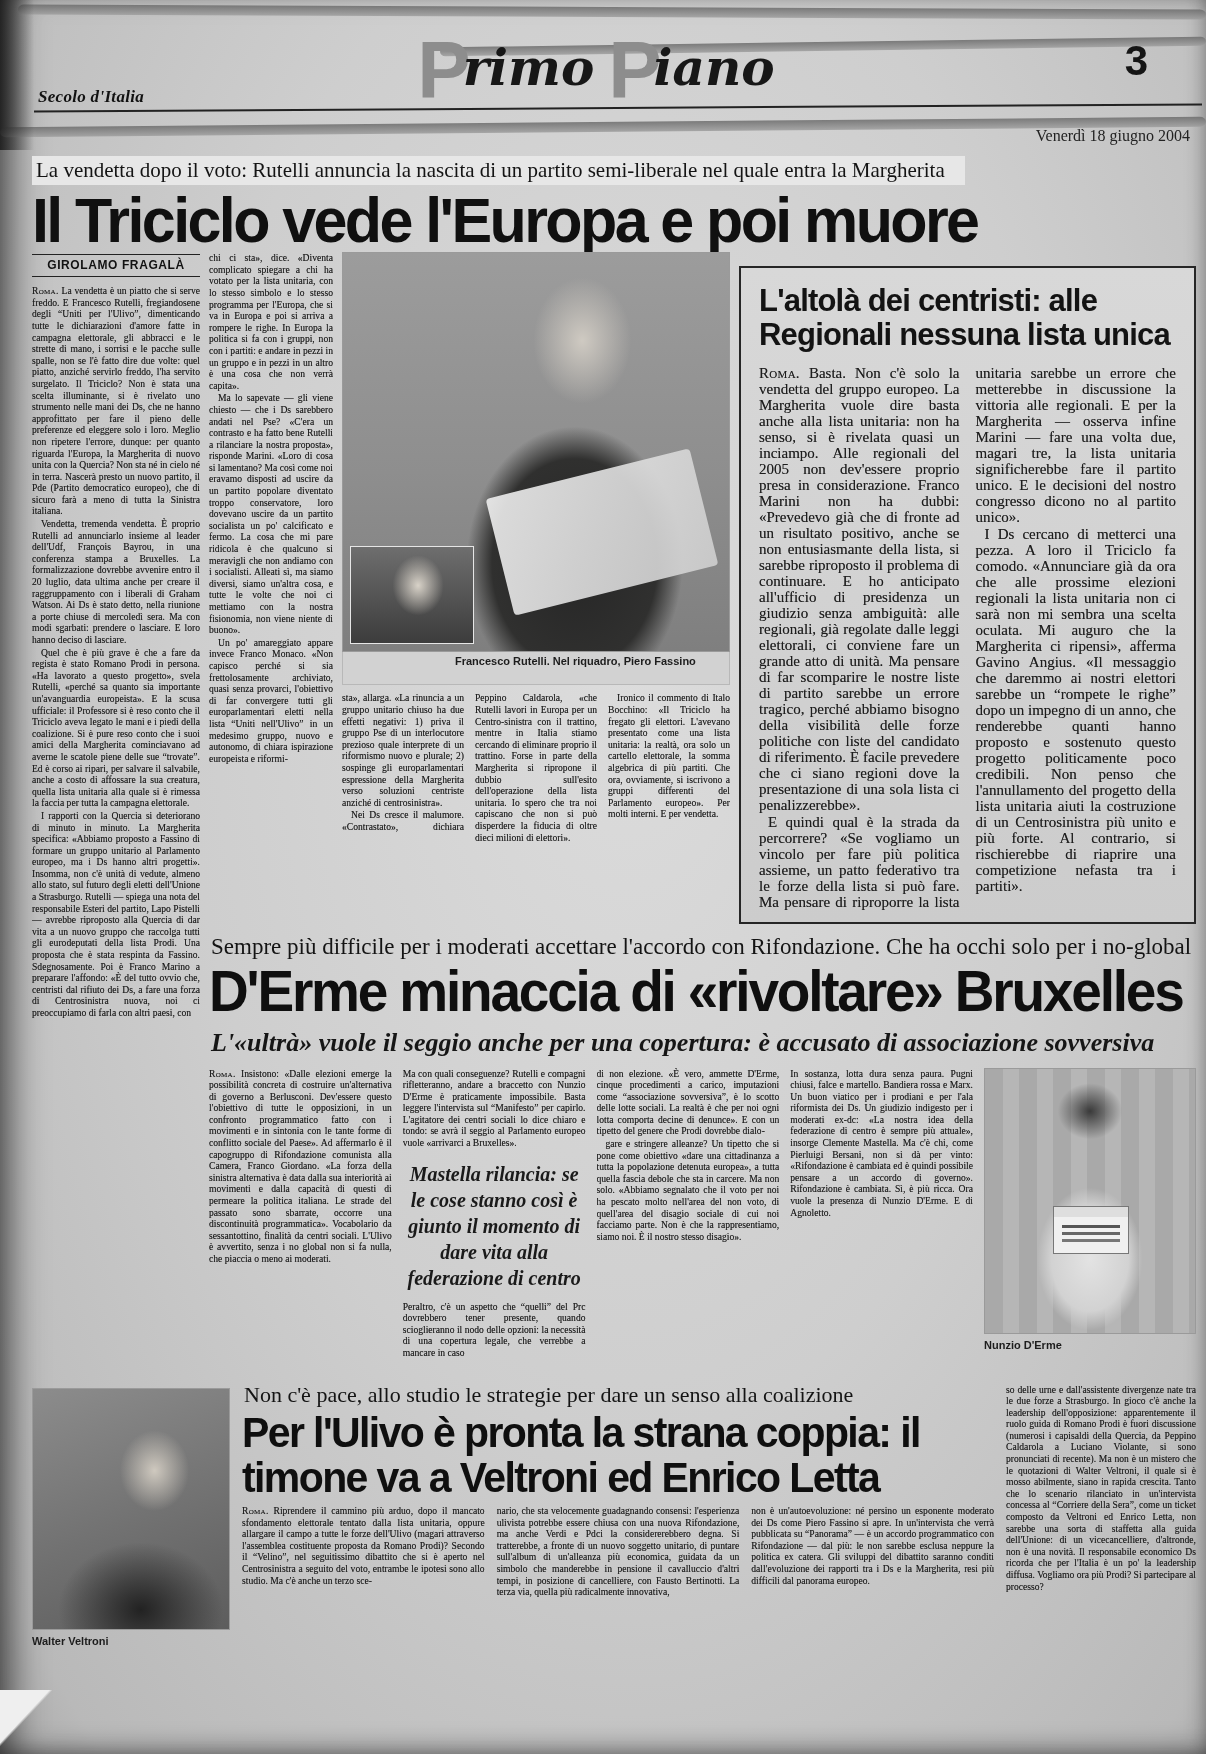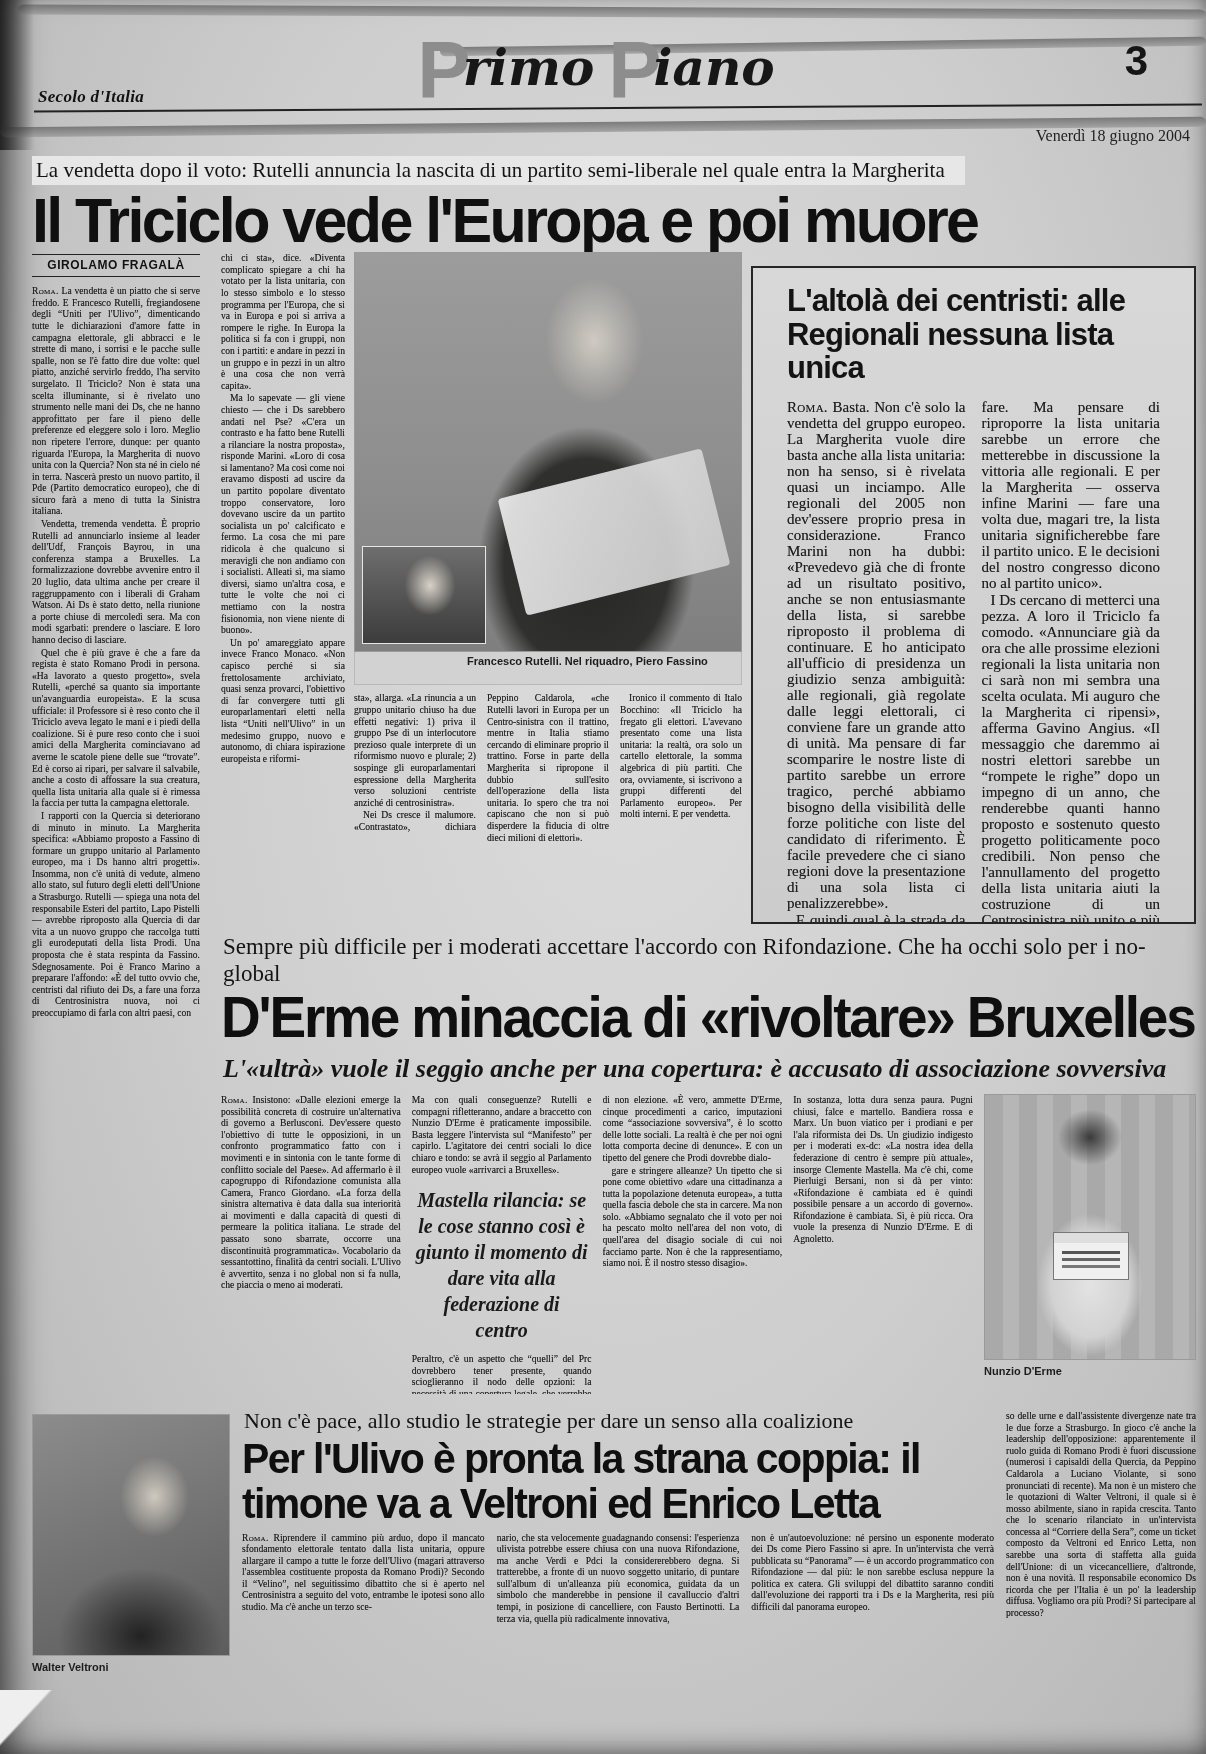--- a/index.html
+++ b/index.html
@@ -21,39 +21,39 @@
   .section-title .script{font:italic 600 50px/1 "DejaVu Serif",serif;color:#171717;margin-left:-5px;margin-right:14px;}
   .page-number{position:absolute;top:40px;right:58px;font:700 42px/1 "Liberation Sans",sans-serif;color:#151515;}
   .dateline{position:absolute;top:128px;right:16px;font:400 16px/1 "Liberation Serif",serif;color:#222;}
 
   .content{position:absolute;top:156px;left:32px;right:10px;}
 
   .kicker1{display:inline-block;background:#e7e7e7;padding:2px 20px 2px 4px;font:500 21px/1.2 "Liberation Serif",serif;color:#141414;}
   .headline1{font:700 61px/1 "Liberation Sans",sans-serif;letter-spacing:-2.6px;color:#101010;margin:4px 0 2px;transform:scaleY(1.04);transform-origin:left top;white-space:nowrap;}
   .subhead1{font:italic 700 27px/1.15 "Liberation Serif",serif;color:#161616;margin:8px 0 10px 2px;}
 
-  .content-row{display:flex;gap:21px;align-items:stretch;}
+  .content-row{display:flex;gap:9px;align-items:stretch;}
   .col1{width:168px;overflow:hidden;}
   .byline{margin:2px 0 8px;padding:4px 0 5px;border-top:1.5px solid #222;border-bottom:1.5px solid #222;text-align:center;
     font:700 12px/1 "Liberation Sans",sans-serif;letter-spacing:.6px;color:#111;}
   .right-area{flex:1;display:flex;flex-direction:column;min-width:0;}
   .a1-row{display:flex;gap:9px;height:672px;overflow:hidden;}
   .col2{width:124px;overflow:hidden;}
   .center{width:388px;display:flex;flex-direction:column;}
   .photo1{height:398px;position:relative;overflow:hidden;border:1px solid #9a9a9a;
     background:
       radial-gradient(ellipse 70px 90px at 62% 22%, #cfcac2 0%, rgba(207,202,194,0) 70%),
       radial-gradient(ellipse 150px 190px at 60% 78%, #262626 0%, #30302f 55%, rgba(48,48,47,0) 72%),
       linear-gradient(180deg,#9c9c9c 0%, #8e8e8e 55%, #7f7f7f 100%);}
   .photo1 .papers{position:absolute;left:40%;top:55%;width:210px;height:120px;background:linear-gradient(120deg,#efefef,#cfcfcf);transform:rotate(-14deg);border-radius:4px;opacity:.9;}
   .photo1 .inset{position:absolute;left:7px;bottom:7px;width:122px;height:96px;border:1px solid #e6e6e6;
     background:radial-gradient(ellipse 34px 40px at 55% 40%, #d8d2c8 0%, rgba(216,210,200,0) 75%),linear-gradient(180deg,#6e6e6e,#3c3c3c);}
   .caption1{background:#d2d2d2;border:1px solid #b8b8b8;border-top:0;padding:3px 6px 16px 112px;font:700 11px/1.2 "Liberation Sans",sans-serif;color:#1d1d1d;}
   .below3{flex:1;margin-top:7px;columns:3;column-gap:11px;overflow:hidden;}
-  .sidebar{flex:1;margin-top:14px;border:2px solid #262626;background:linear-gradient(180deg,#d8d8d8,#cccccc);padding:16px 34px;box-sizing:border-box;overflow:hidden;}
+  .sidebar{flex:1;margin-top:14px;border:2px solid #262626;background:linear-gradient(180deg,#d8d8d8,#cccccc);padding:16px 18px;box-sizing:border-box;overflow:hidden;}
   .sb-head{font:700 31px/1.08 "Liberation Sans",sans-serif;letter-spacing:-.8px;color:#131313;margin-bottom:14px;}
   .sb-cols{columns:2;column-gap:16px;overflow:hidden;}
 
   .article2{margin-top:8px;min-width:0;}
   .kicker2{font:500 23px/1.15 "Liberation Serif",serif;color:#141414;margin:2px 0 2px 2px;}
   .headline2{font:700 55px/1 "Liberation Sans",sans-serif;letter-spacing:-2.2px;color:#0f0f0f;margin:2px 0 0;transform:scaleY(1.05);transform-origin:left top;white-space:nowrap;}
   .subhead2{font:italic 700 26px/1.15 "Liberation Serif",serif;color:#161616;margin:10px 0 10px 2px;}
   .a2-body{display:flex;gap:11px;height:300px;overflow:hidden;}
   .a2col{flex:1;overflow:hidden;min-width:0;}
   .pullquote{font:italic 700 20px/1.3 "Liberation Serif",serif;text-align:center;color:#1a1a1a;margin:12px 4px 10px;}

